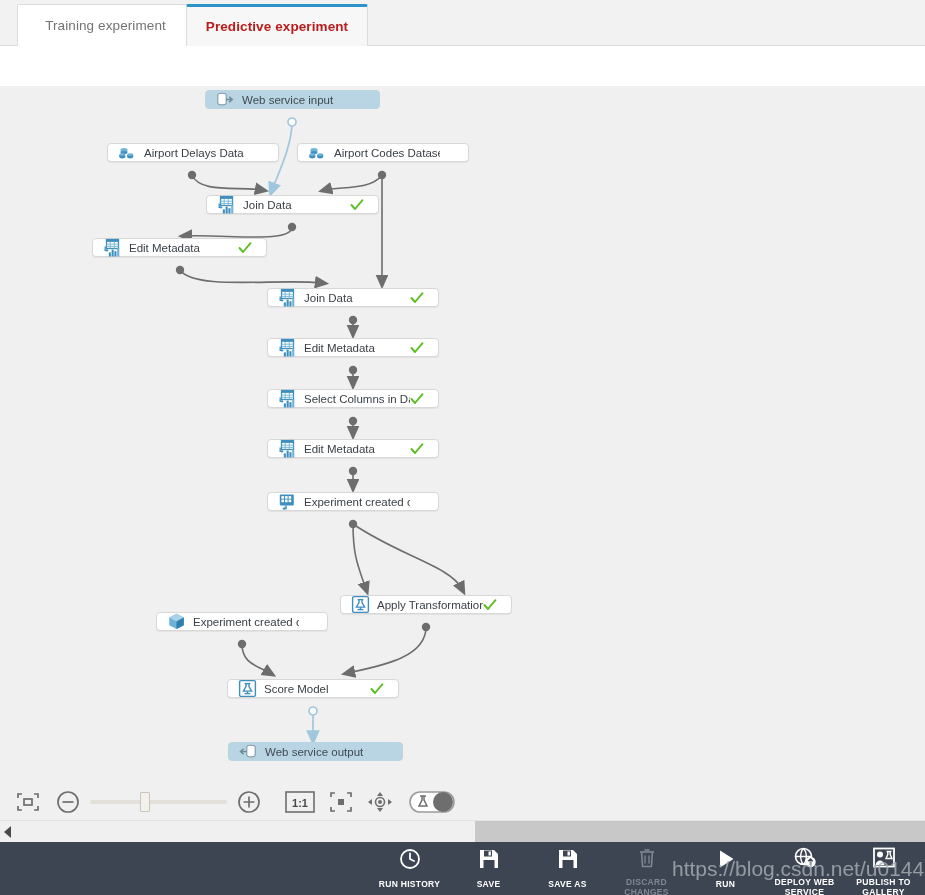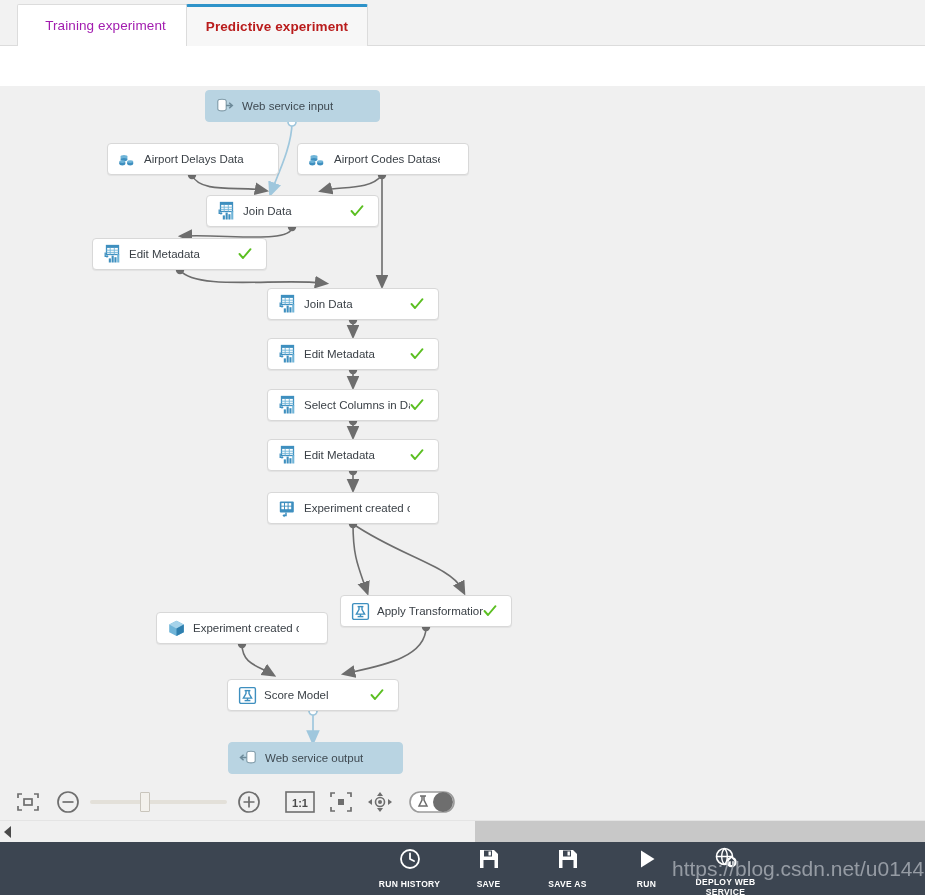--- a/index.html
+++ b/index.html
@@ -19,21 +19,21 @@
     border-bottom: 1px solid #dcdcdc;
   }
   .tab {
     position: absolute; top: 4px; height: 42px;
     background: #ffffff;
     border: 1px solid #dcdcdc;
     border-bottom: none;
     border-radius: 2px 2px 0 0;
     display: flex; align-items: center; justify-content: center;
     font-size: 13.5px;
-    color: #a21caf;
+    color: #737373;
     cursor: pointer;
     user-select: none;
     letter-spacing: 0.1px;
   }
   .tab.training { left: 17px; width: 177px; }
   .tab.predictive {
     left: 186px; width: 182px;
     background: #f7f7f7;
     color: #b91c1c;
     font-weight: bold;
@@ -56,21 +56,21 @@
     position: absolute; left: 0; top: 86px;
     width: 925px; height: 698px;
     background: #f0f0f0;
     overflow: hidden;
   }
   .edges { position: absolute; left: 0; top: 0; width: 925px; height: 698px; }
 
   
   .node {
     position: absolute;
-    height: 32px;
+    height: 19px;
     background: #ffffff;
     border: 1px solid #d8d8d8;
     border-radius: 4px;
     display: flex; align-items: center;
     box-shadow: 0 1px 1px rgba(0,0,0,0.06);
     cursor: pointer;
     z-index: 5;
   }
   .node .nicon {
     width: 20px; height: 20px;
@@ -617,37 +617,63 @@
           <span class="bb-ico">
             <svg width="22" height="22" viewBox="0 0 22 22">
               <path d="M2,2 L16,2 L20,6 L20,20 L2,20 Z" fill="currentColor"></path>
               <rect x="6" y="2.5" width="8" height="6" fill="#3c4551"></rect>
               <rect x="10.5" y="3.5" width="2.4" height="4" fill="currentColor"></rect>
               <rect x="5.5" y="12" width="11" height="8" fill="#3c4551"></rect>
             </svg>
           </span>
           <span class="bb-lbl">SAVE AS</span>
         </div>
+        <div class="bb-item disabled">
+          <span class="bb-ico">
+            <svg width="22" height="22" viewBox="0 0 22 22">
+              <path d="M4,5 L18,5" stroke="currentColor" stroke-width="1.6"></path>
+              <path d="M8.5,3 L13.5,3" stroke="currentColor" stroke-width="1.6"></path>
+              <path d="M5.6,5.5 L6.6,19.5 L15.4,19.5 L16.4,5.5" fill="none" stroke="currentColor" stroke-width="1.6"></path>
+              <path d="M9,8.5 L9,16.5 M13,8.5 L13,16.5" stroke="currentColor" stroke-width="1.3"></path>
+            </svg>
+          </span>
+          <span class="bb-lbl">DISCARD CHANGES</span>
+        </div>
         <div class="bb-item">
           <span class="bb-ico">
             <svg width="22" height="22" viewBox="0 0 22 22">
               <path d="M5,2.5 L18.5,11 L5,19.5 Z" fill="currentColor"></path>
             </svg>
           </span>
           <span class="bb-lbl">RUN</span>
         </div>
         <div class="bb-item">
           <span class="bb-ico">
             <svg width="24" height="22" viewBox="0 0 24 22">
               <circle cx="10.5" cy="9.5" r="8" fill="none" stroke="currentColor" stroke-width="1.6"></circle>
               <path d="M2.5,9.5 L18.5,9.5 M10.5,1.5 C6.8,5 6.8,14 10.5,17.5 M10.5,1.5 C14.2,5 14.2,14 10.5,17.5" fill="none" stroke="currentColor" stroke-width="1.4"></path>
               <circle cx="17.5" cy="15" r="5.2" fill="currentColor"></circle>
               <path d="M17.5,12 L17.5,18 M15.3,14.2 L17.5,12 L19.7,14.2" stroke="#3c4551" stroke-width="1.5" fill="none"></path>
             </svg>
           </span>
           <span class="bb-lbl">DEPLOY WEB
 SERVICE</span>
         </div>
+        <div class="bb-item">
+          <span class="bb-ico">
+            <svg width="24" height="22" viewBox="0 0 24 22">
+              <rect x="2" y="1.5" width="20" height="18" fill="none" stroke="currentColor" stroke-width="1.8"></rect>
+              <circle cx="8" cy="7.5" r="3" fill="currentColor"></circle>
+              <path d="M3.5,18 C4.5,12 11.5,12 12.5,18 Z" fill="currentColor"></path>
+              <g stroke="currentColor" stroke-width="1.4" fill="none">
+                <path d="M14.5,4.5 L19.5,4.5"></path>
+                <path d="M15.8,4.5 L15.8,7.5 L14,11.5 L20,11.5 L18.2,7.5 L18.2,4.5"></path>
+              </g>
+            </svg>
+          </span>
+          <span class="bb-lbl">PUBLISH TO
+GALLERY</span>
+        </div>
       </div>
   </div>
 
   <div class="watermark">https://blog.csdn.net/u01449</div>
 </div>
 
 </body></html>

